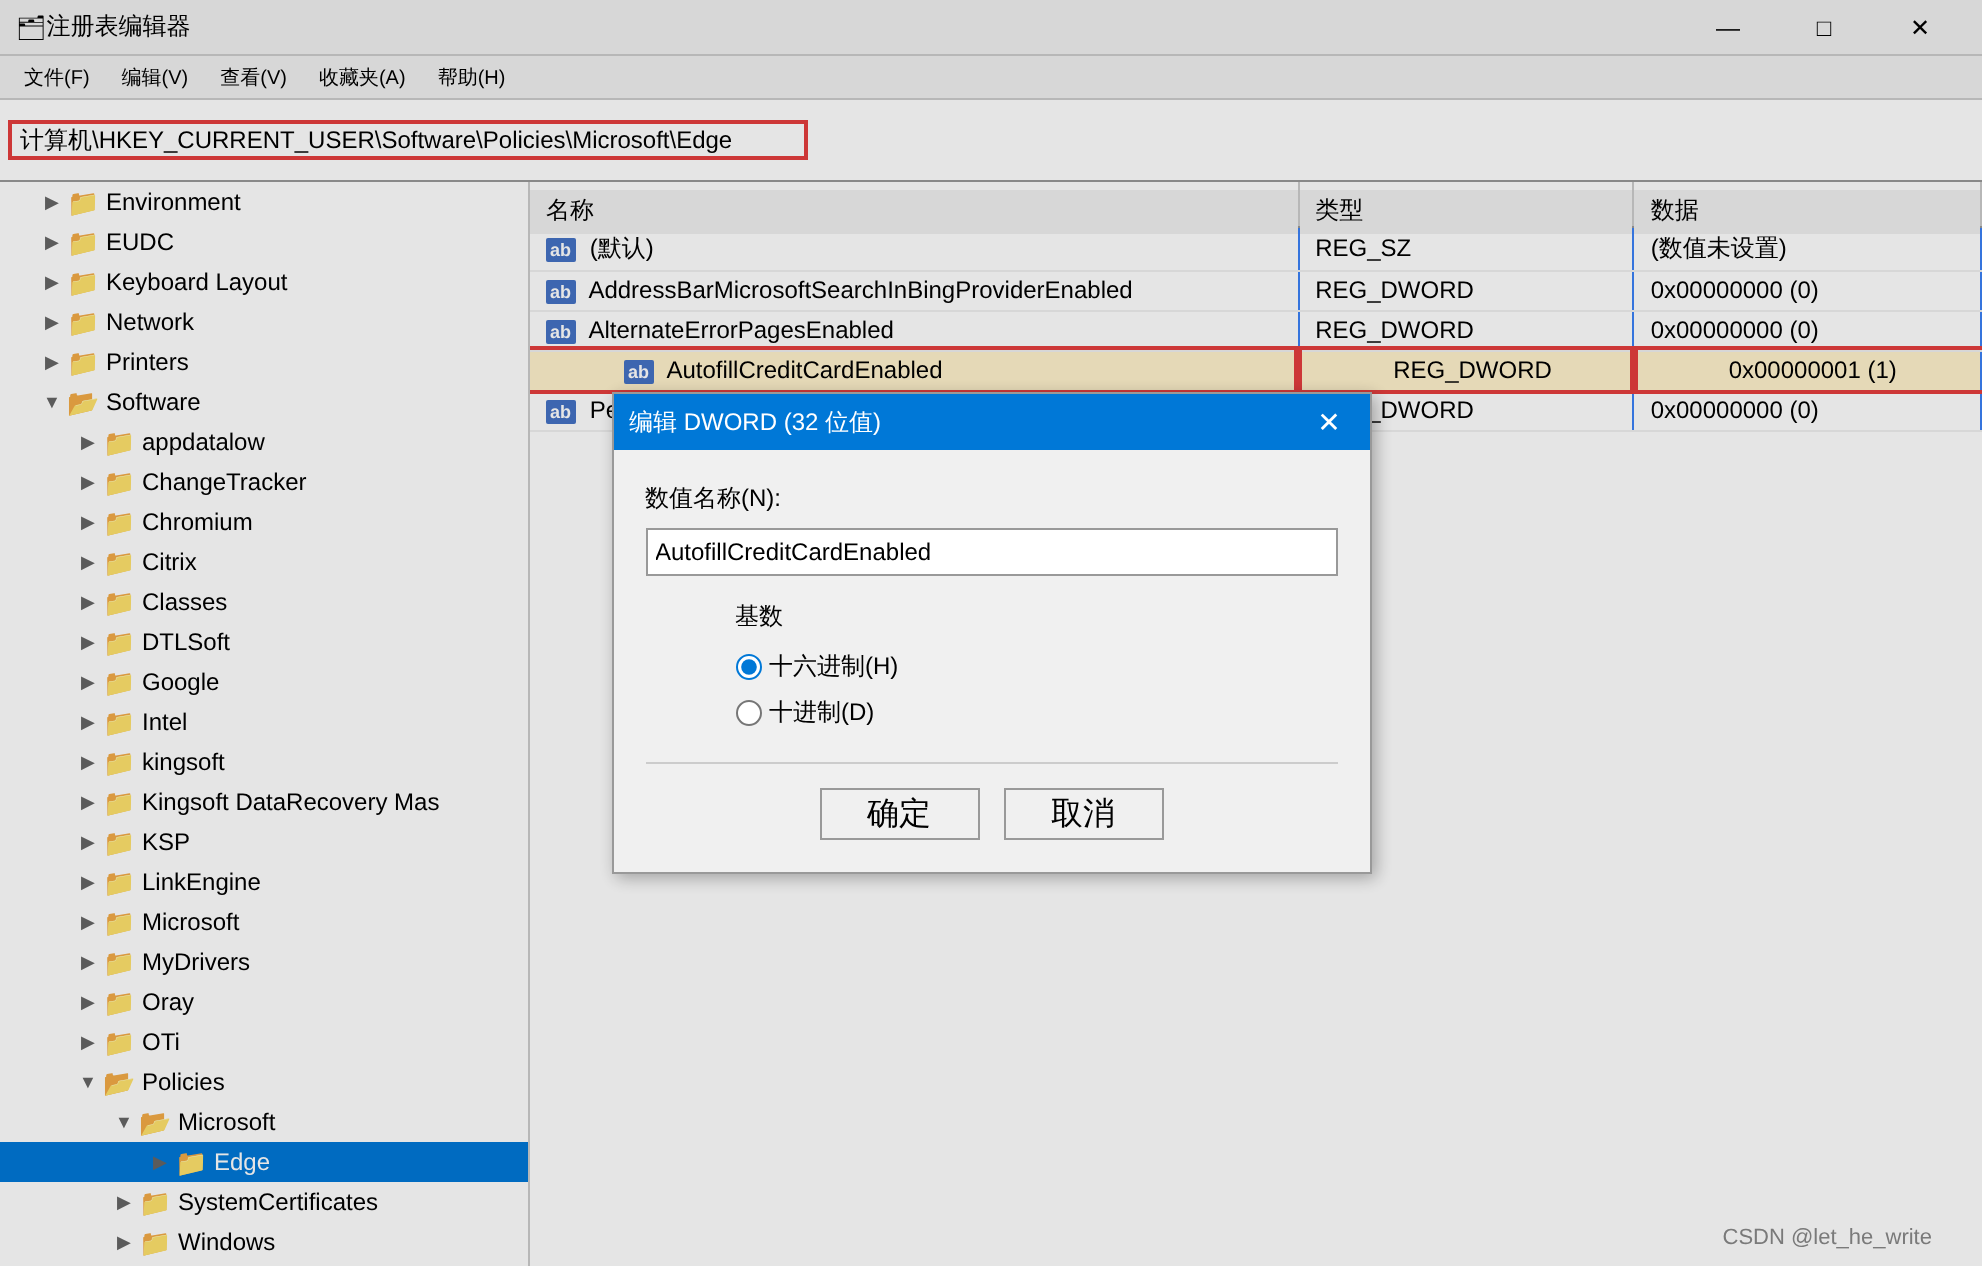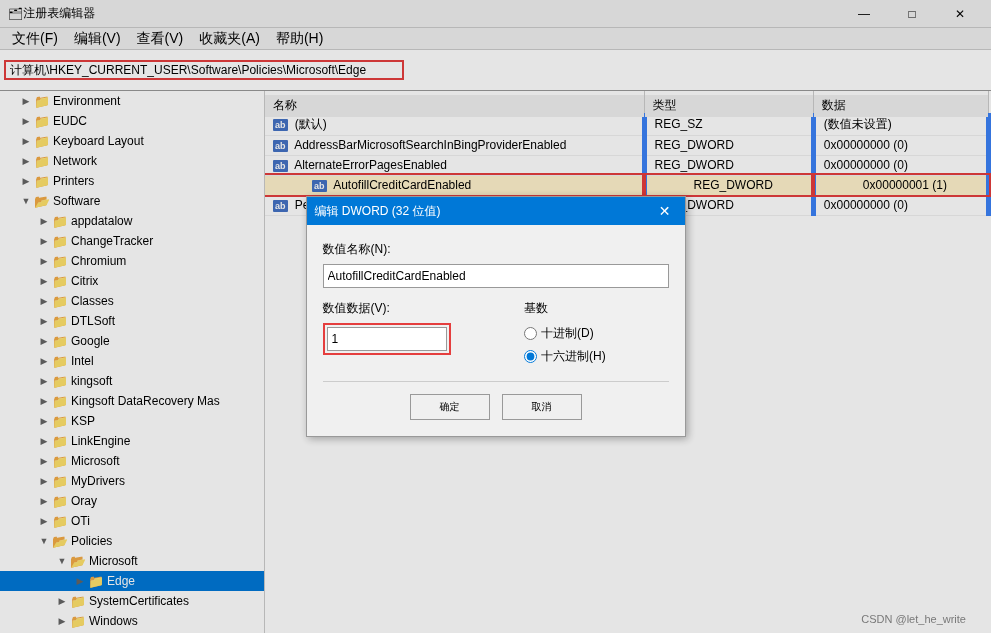--- a/index.html
+++ b/index.html
@@ -44,21 +44,21 @@
       background: #f0f0f0;
       height: 22px;
       display: flex;
       align-items: center;
       padding: 0 4px;
       border-bottom: 1px solid #ccc;
     }
     .menu-item {
       padding: 2px 8px;
       cursor: pointer;
-      font-size: 14px;
+      font-size: 10px;
     }
 
     
     .address-bar {
       background: #fff;
       height: 41px;
       border-bottom: 1px solid #999;
       display: flex;
       align-items: center;
       padding: 0 4px;
@@ -154,21 +154,21 @@
       padding: 2px 8px;
       text-align: left;
       font-weight: normal;
       height: 22px;
       position: sticky;
       top: 4px;
     }
     .reg-table td {
       padding: 2px 8px;
       border-bottom: 1px solid #f0f0f0;
-      border-right: 5px solid #3b82f6;
+      border-right: 1px solid #3b82f6;
       height: 20px;
       white-space: nowrap;
     }
     .reg-table tr.highlighted td {
       background: #fff2cc;
       outline: 2px solid #e53e3e;
       padding-left: 47px;
     }
     .icon-ab {
       background: #4472c4;
@@ -295,21 +295,21 @@
       margin-top: 16px;
       padding-top: 12px;
       border-top: 1px solid #ccc;
     }
     .modal-btn {
       width: 80px;
       height: 26px;
       border: 1px solid #999;
       background: #f0f0f0;
       cursor: pointer;
-      font-size: 10px;
+      font-size: 16px;
       display: flex;
       align-items: center;
       justify-content: center;
     }
 
     
     .watermark {
       position: absolute;
       bottom: 8px;
       right: 25px;
@@ -586,36 +586,30 @@
   <div class="modal">
     <div class="modal-titlebar">
       <span>编辑 DWORD (32 位值)</span>
       <button class="modal-close-btn">✕</button>
     </div>
     <div class="modal-body">
       <div class="modal-label">数值名称(N):</div>
       <input type="text" class="modal-input" value="AutofillCreditCardEnabled" style="">
 
       <div class="modal-row">
-        <div class="modal-value-section">
-          <div class="modal-label">数值数据(V):</div>
-          <div class="modal-value-input-wrapper">
-            <input type="text" class="modal-value-input" value="1" style="">
-          </div>
-        </div>
         <div class="modal-base-section">
           <div class="modal-base-title">基数</div>
           <div class="radio-group">
             <label class="radio-label">
+              <input type="radio" class="radio-input" name="base" checked="" style="">
+              <span>十六进制(H)</span>
+            </label>
+            <label class="radio-label">
               <input type="radio" class="radio-input" name="base" style="">
               <span>十进制(D)</span>
-            </label>
-            <label class="radio-label">
-              <input type="radio" class="radio-input" name="base" checked="" style="">
-              <span>十六进制(H)</span>
             </label>
           </div>
         </div>
       </div>
 
       <div class="modal-buttons">
         <button class="modal-btn">确定</button>
         <button class="modal-btn">取消</button>
       </div>
     </div>

